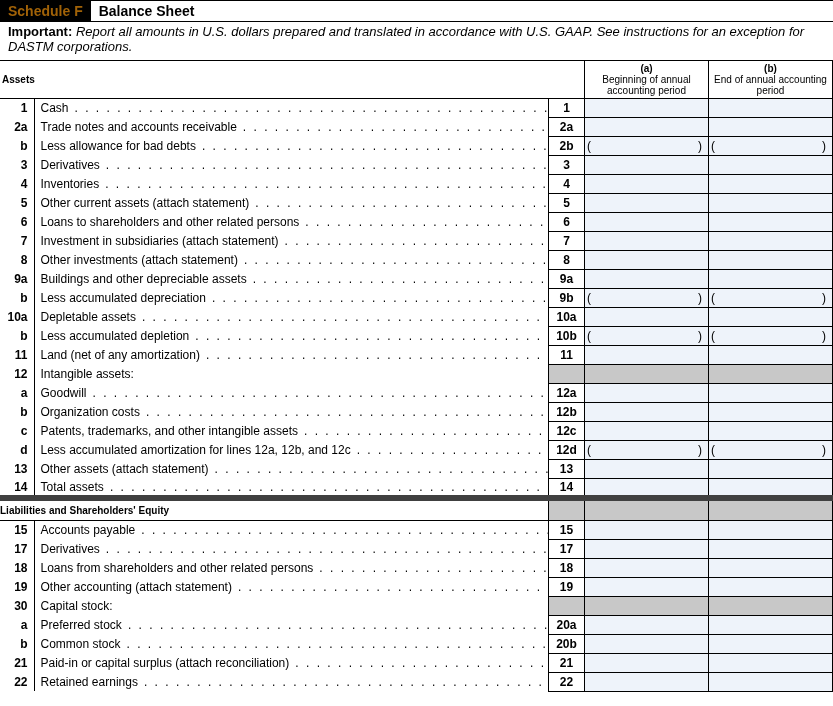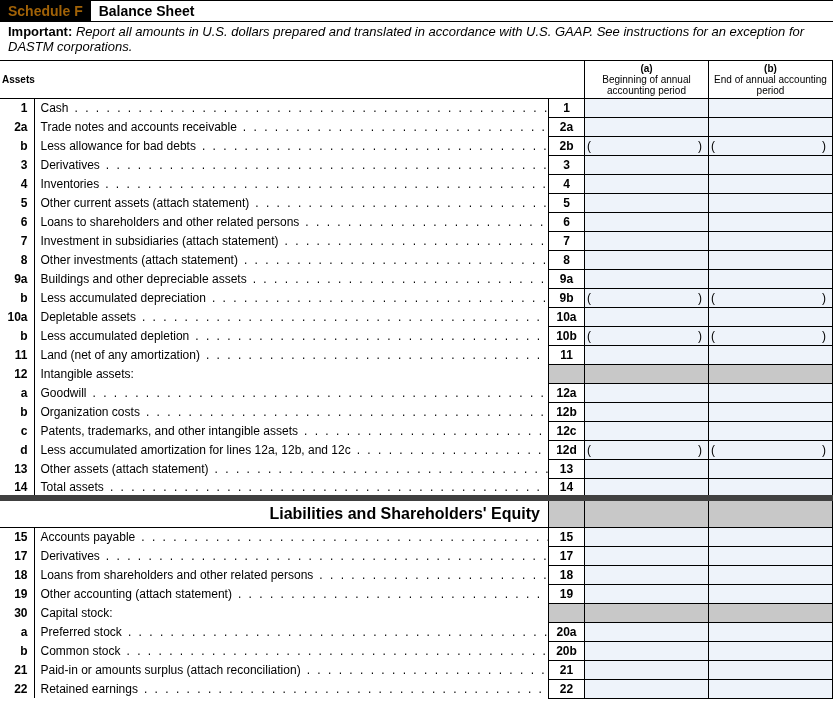--- a/index.html
+++ b/index.html
@@ -12,21 +12,21 @@
 table { border-collapse: collapse; width: 100%; table-layout: fixed; }
 td, th { border: 1px solid #000; padding: 0; vertical-align: middle; font-size: 12px; }
 .col-num { width: 34px; text-align: right; padding-right: 6px; font-weight: bold; border-left: none; border-top: none; border-bottom: none; }
 .col-desc { border-top: none; border-bottom: none; border-right: 1px solid #000; padding-left: 6px; position: relative; overflow: hidden; white-space: nowrap; }
 .col-desc .dots::after { content: ".  .  .  .  .  .  .  .  .  .  .  .  .  .  .  .  .  .  .  .  .  .  .  .  .  .  .  .  .  .  .  .  .  .  .  .  .  .  .  .  .  .  .  .  .  .  .  .  .  .  .  .  .  .  .  .  .  .  .  ."; letter-spacing: 2px; padding-left: 6px; }
 .col-ln { width: 36px; text-align: center; font-weight: bold; }
 .col-a, .col-b { width: 124px; text-align: right; padding-right: 4px; background: #eef3fa; }
 .col-a { position: relative; }
 .col-b { position: relative; }
 .shade { background: #c8c8c8 !important; }
-.section-head { text-align: right; font-weight: bold; font-size: 16px; padding: 4px 8px; border-left: none; }
+.section-head { text-align: left; font-weight: bold; font-size: 10px; padding: 4px 0; border-left: none; }
 .top-head td { font-size: 10px; text-align: left; background: #fff; padding: 2px 2px; line-height: 1.1; }
 .paren { display: flex; justify-content: space-between; padding: 0 2px; }
 tr.body-row td { height: 19px; }
 tr.thick-bottom td { border-bottom: 6px solid #404040; }
 </style>
 </head>
 <body>
 
 <div class="header-row">
   <div class="sched-badge">Schedule F</div>
@@ -288,21 +288,21 @@
       </tr>
       <tr class="body-row">
         <td class="col-num">b</td>
         <td class="col-desc"><span>Common stock</span><span class="dots"></span></td>
         <td class="col-ln">20b</td>
         <td class="col-a"></td>
         <td class="col-b"></td>
       </tr>
       <tr class="body-row">
         <td class="col-num">21</td>
-        <td class="col-desc"><span>Paid-in or amounts surplus (attach reconciliation)</span><span class="dots"></span></td>
+        <td class="col-desc"><span>Paid-in or capital surplus (attach reconciliation)</span><span class="dots"></span></td>
         <td class="col-ln">21</td>
         <td class="col-a"></td>
         <td class="col-b"></td>
       </tr>
       <tr class="body-row">
         <td class="col-num">22</td>
         <td class="col-desc"><span>Retained earnings</span><span class="dots"></span></td>
         <td class="col-ln">22</td>
         <td class="col-a"></td>
         <td class="col-b"></td>

